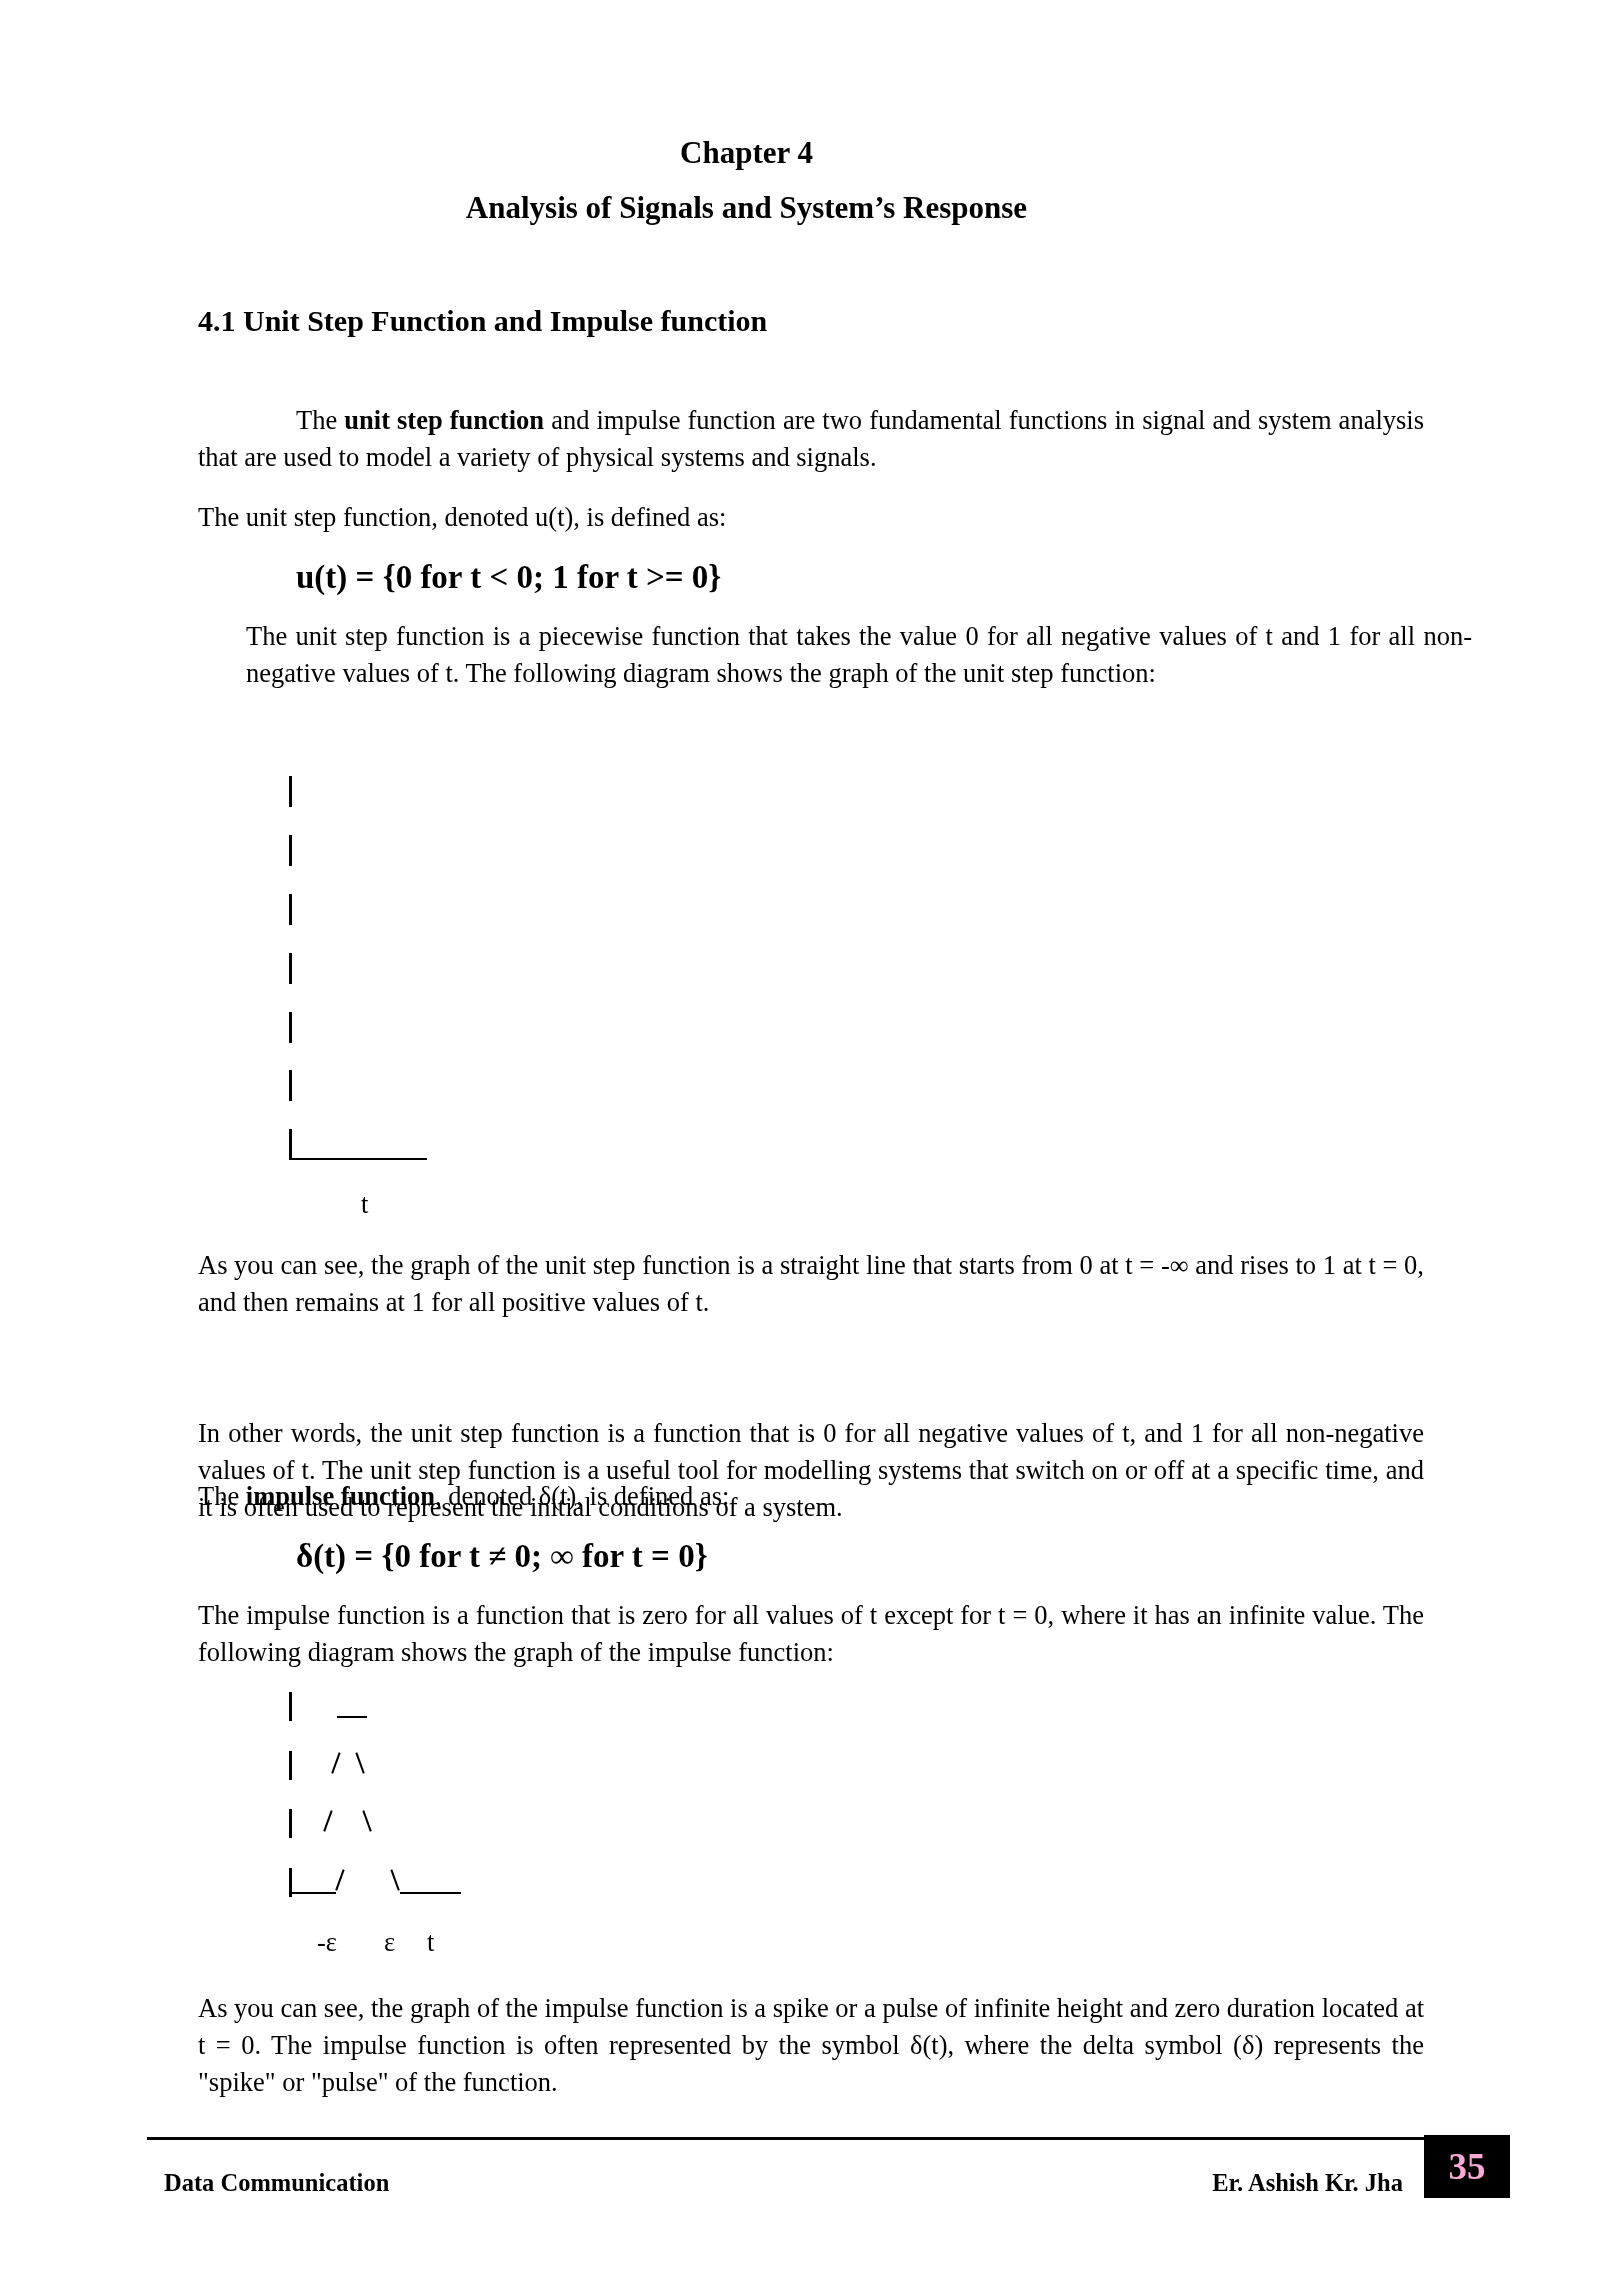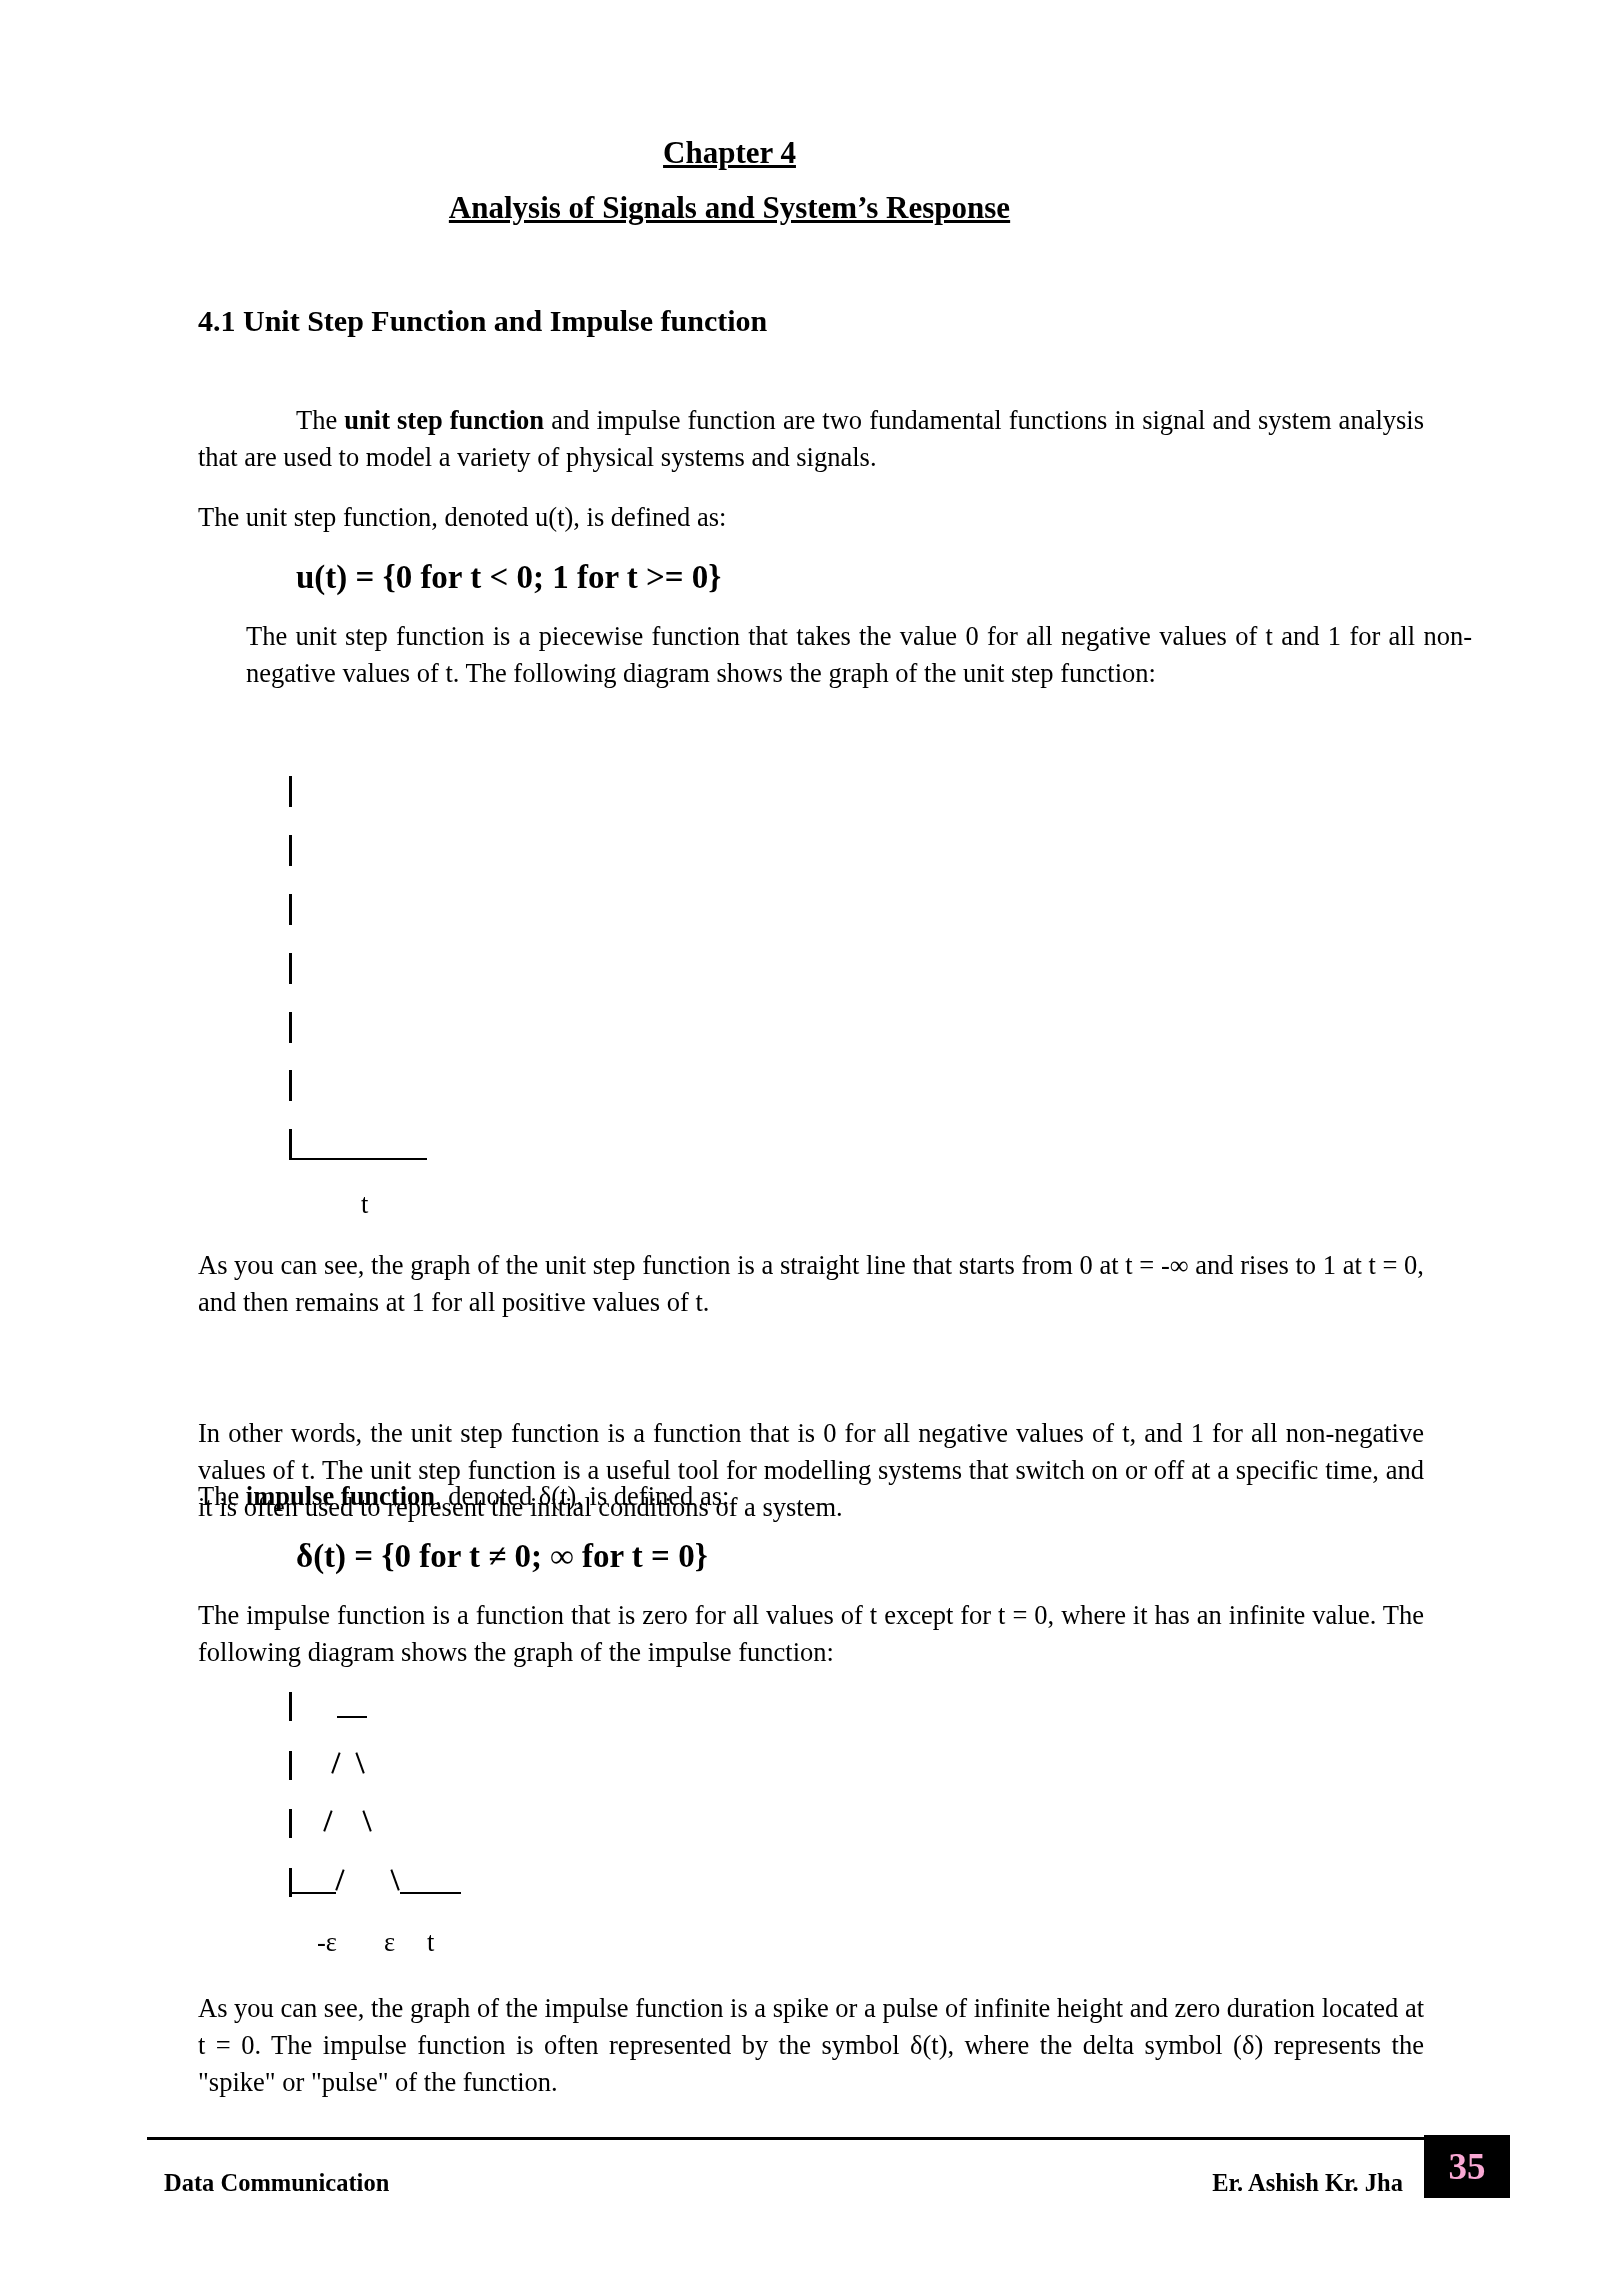--- a/index.html
+++ b/index.html
@@ -1,19 +1,19 @@
 <!DOCTYPE html>
 <html><head>
 <meta charset="utf-8">
 <style>
   html, body { margin: 0; padding: 0; background: #ffffff; }
   body { width: 1621px; height: 2293px; position: relative; overflow: hidden;
          font-family: "Liberation Serif", "DejaVu Serif", serif; color: #000; }
   .abs { position: absolute; }
-  .center { left: 0; width: 1459px; text-align: center; text-decoration: underline; }
+  .center { left: 17px; width: 1459px; text-align: center; }
   .chapter { top: 135px; font-size: 31px; font-weight: bold; }
   .title { top: 190px; font-size: 31px; font-weight: bold; }
   .section { top: 304px; left: 198px; font-size: 30px; font-weight: bold; }
   .para { left: 198px; width: 1226px; font-size: 26.5px; line-height: 37px;
           text-align: justify; }
   .para.indent { text-indent: 98px; }
   .formula { left: 296px; font-size: 33px; font-weight: bold; }
   .vbar { position: absolute; left: 289px; width: 2.9px; height: 31px; background: #000; }
   .hbar { position: absolute; height: 2px; background: #000; }
   .slash { position: absolute; width: 2px; height: 29px; background: #000; transform-origin: center; }

